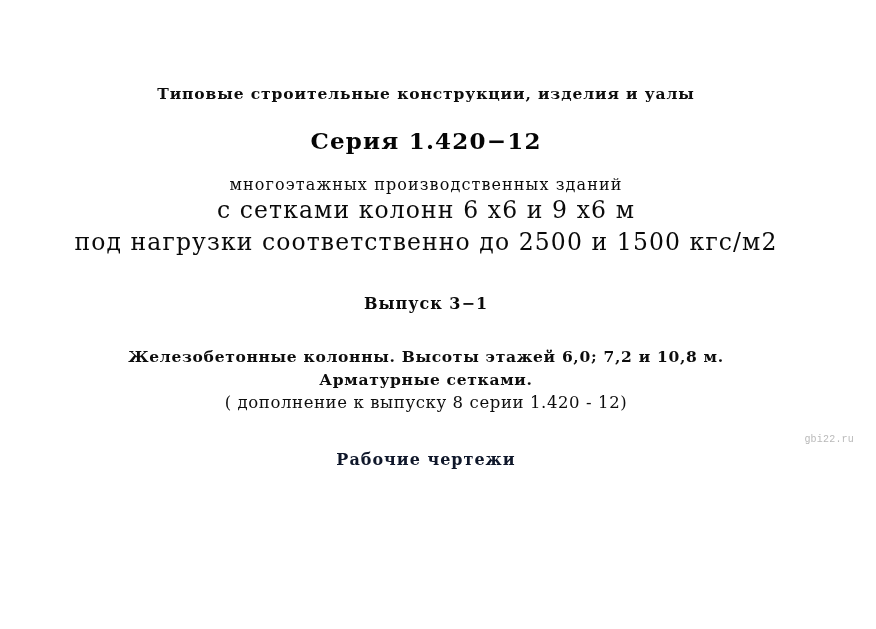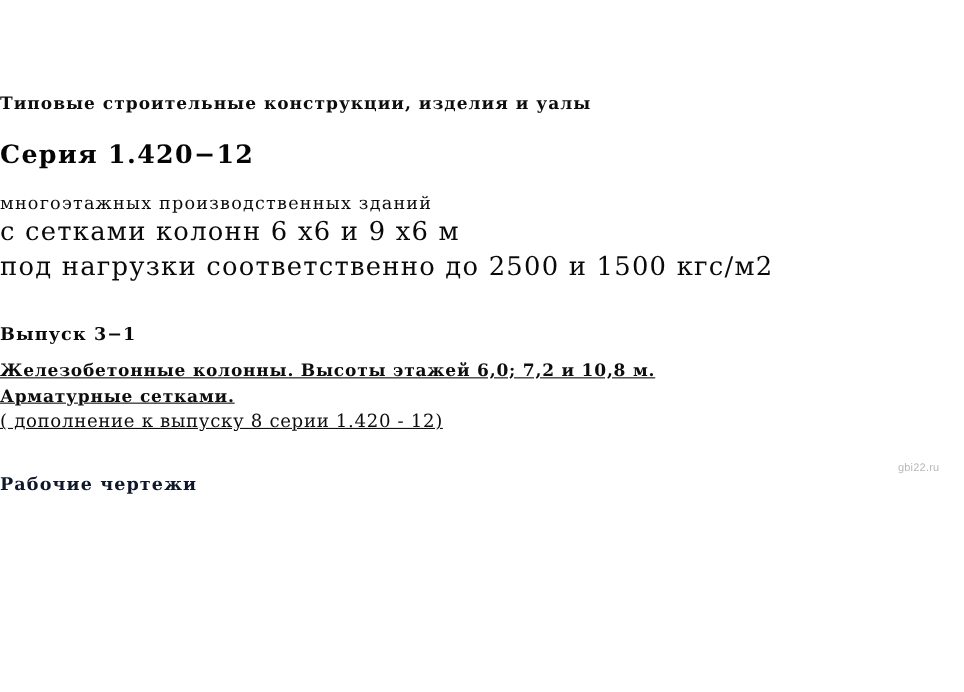--- a/index.html
+++ b/index.html
@@ -14,21 +14,21 @@
     background: #ffffff;
     overflow: hidden;
     font-family: "DejaVu Serif", serif;
     color: #111111;
   }
   .doc-body {
     position: absolute;
     left: 0;
     top: 0;
     width: 852px;
-    text-align: left;
+    text-align: center;
   }
   .line {
     white-space: nowrap;
   }
   
   .subject {
     margin-top: 84px;
     font-size: 15.5px;
     letter-spacing: 0.9px;
     font-weight: 600;
@@ -59,22 +59,21 @@
 
   
   .issue {
     margin-top: 36px;
     font-size: 16px;
     font-weight: 700;
     letter-spacing: 1px;
     color: #0a0a0a;
   }
   .desc-block {
-    margin-top: 12px;
-    text-decoration: underline;
+    margin-top: 32px;
   }
   .desc-line {
     font-size: 15.5px;
     letter-spacing: 0.7px;
     line-height: 1.5;
     font-weight: 600;
     color: #0d0d0d;
   }
   .desc-line-3 {
     font-size: 16.5px;
@@ -84,22 +83,22 @@
   .working {
     margin-top: 34px;
     font-size: 16px;
     font-weight: 700;
     letter-spacing: 1px;
     color: #0f172a;
   }
   .watermark {
     position: absolute;
     right: 22px;
-    top: 420px;
-    font-family: Liberation Sans, sans-serif;
+    top: 434px;
+    font-family: Liberation Mono, monospace;
     font-size: 10px;
     color: #b9b9b9;
     letter-spacing: 0.2px;
     margin-left: 28px;
   }
 </style>
 </head>
 <body>
 
 <div class="page">

